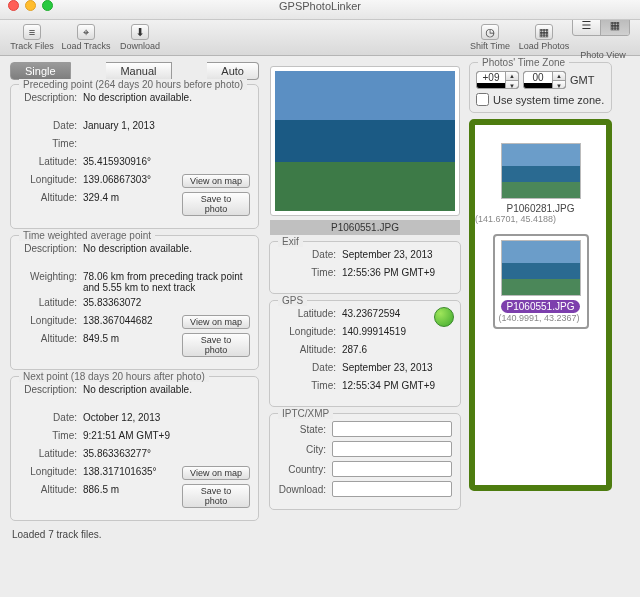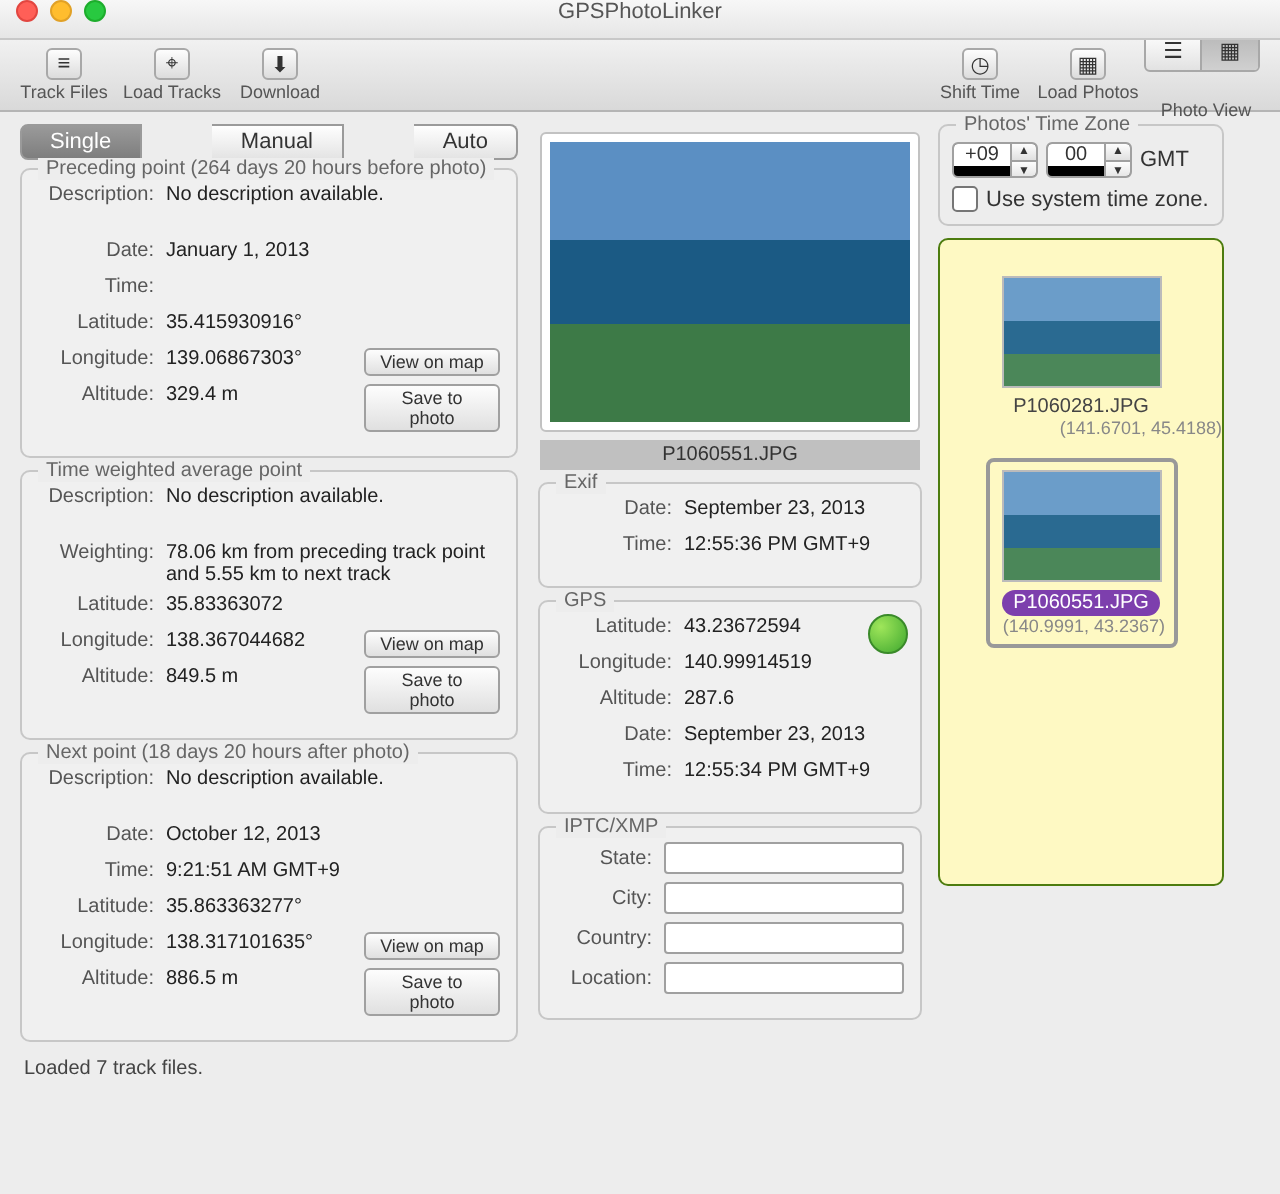--- a/index.html
+++ b/index.html
@@ -36,21 +36,21 @@
 .row{display:flex;align-items:flex-start;margin-bottom:4px;min-height:14px}
 .row .lbl{width:64px;text-align:right;padding-right:6px;color:#555;font-size:10px}
 .row .val{flex:1;font-size:10px;color:#222}
 .btn-sm{border:1px solid #a0a0a0;border-radius:3px;background:linear-gradient(#fdfdfd,#e0e0e0);font-size:9px;padding:1px 6px;cursor:pointer;width:68px}
 .loaded{font-size:10px;color:#444;padding:2px 0 0 2px}
 .photo-preview{width:190px;height:150px;background:#fff;border:1px solid #c2c2c2;border-radius:3px;padding:4px;margin:4px auto 4px}
 .photo-img{width:100%;height:100%;background:linear-gradient(180deg,#5b8fc3 0%,#5b8fc3 35%,#1b5a84 35%,#1b5a84 65%,#3d7a47 65%,#3d7a47 100%)}
 .photo-name{background:#c0c0c0;text-align:center;font-size:10px;padding:2px 0;margin:0 auto 6px;width:190px}
 .thumb{width:80px;height:56px;margin:8px auto 4px;border:1px solid #bbb;background:linear-gradient(180deg,#6b9dc9 0%,#6b9dc9 40%,#2a6a91 40%,#2a6a91 70%,#4b8759 70%)}
 .thumb-name{text-align:center;font-size:10px;color:#444}
-.thumb-coord{text-align:right;font-size:9px;color:#888}
+.thumb-coord{text-align:left;font-size:9px;color:#888}
 .thumb-sel{border:2px solid #999;border-radius:4px;padding:4px;width:96px;margin:10px auto 0}
 .pill{background:#7d3fad;color:#fff;border-radius:8px;padding:1px 6px;display:inline-block;font-size:10px}
 .tz-box{border:1px solid #c7c7c7;border-radius:5px;padding:8px 6px 6px;margin-bottom:6px;position:relative}
 .tz-box .gtitle{position:absolute;top:-6px;left:8px;background:#ededed;padding:0 4px;font-size:10px;color:#666}
 .stepper{display:inline-flex;align-items:flex-start;border:1px solid #a0a0a0;border-radius:3px;background:#000000;height:18px;overflow:hidden}
 .stepper input{border:none;width:28px;text-align:center;font-size:10px;outline:none}
 .stepper .sp{display:flex;flex-direction:column;border-left:1px solid #a0a0a0}
 .stepper .sp div{height:9px;width:12px;font-size:6px;display:flex;align-items:center;justify-content:center;background:linear-gradient(#fdfdfd,#e0e0e0);cursor:pointer}
 .stepper .sp div:first-child{border-bottom:1px solid #a0a0a0}
 .chk{display:flex;align-items:center;gap:4px;margin-top:4px}
@@ -253,21 +253,21 @@
         </div>
       <div class="iptc-row">
           <div class="lbl">City:</div>
           <input style="">
         </div>
       <div class="iptc-row">
           <div class="lbl">Country:</div>
           <input style="">
         </div>
       <div class="iptc-row">
-          <div class="lbl">Location:</div>
+          <div class="lbl">Download:</div>
           <input style="">
         </div>
     </div>
   </div>
 
   <div class="right">
     <div class="tz-box">
       <span class="gtitle">Photos' Time Zone</span>
       <div style="display:flex;align-items:center;gap:4px">
         <div class="stepper">
@@ -285,21 +285,21 @@
             </div>
           </div>
         <span>GMT</span>
       </div>
       <label class="chk">
           <input type="checkbox" style="">
           <span>Use system time zone.</span>
         </label>
     </div>
 
-    <div style="border:1px solid #4d7c0f;border-radius:5px;background:#fef9c3;height:324px;overflow:auto">
+    <div style="border:6px solid #4d7c0f;border-radius:5px;background:#ffffff;height:372px;overflow:auto">
       <div style="padding-top:10px">
         <div class="thumb"></div>
         <div class="thumb-name">P1060281.JPG</div>
         <div class="thumb-coord">(141.6701, 45.4188)</div>
       </div>
       <div class="thumb-sel">
         <div class="thumb" style="margin:0 auto 4px"></div>
         <div style="text-align:center"><span class="pill">P1060551.JPG</span></div>
         <div class="thumb-coord">(140.9991, 43.2367)</div>
       </div>

